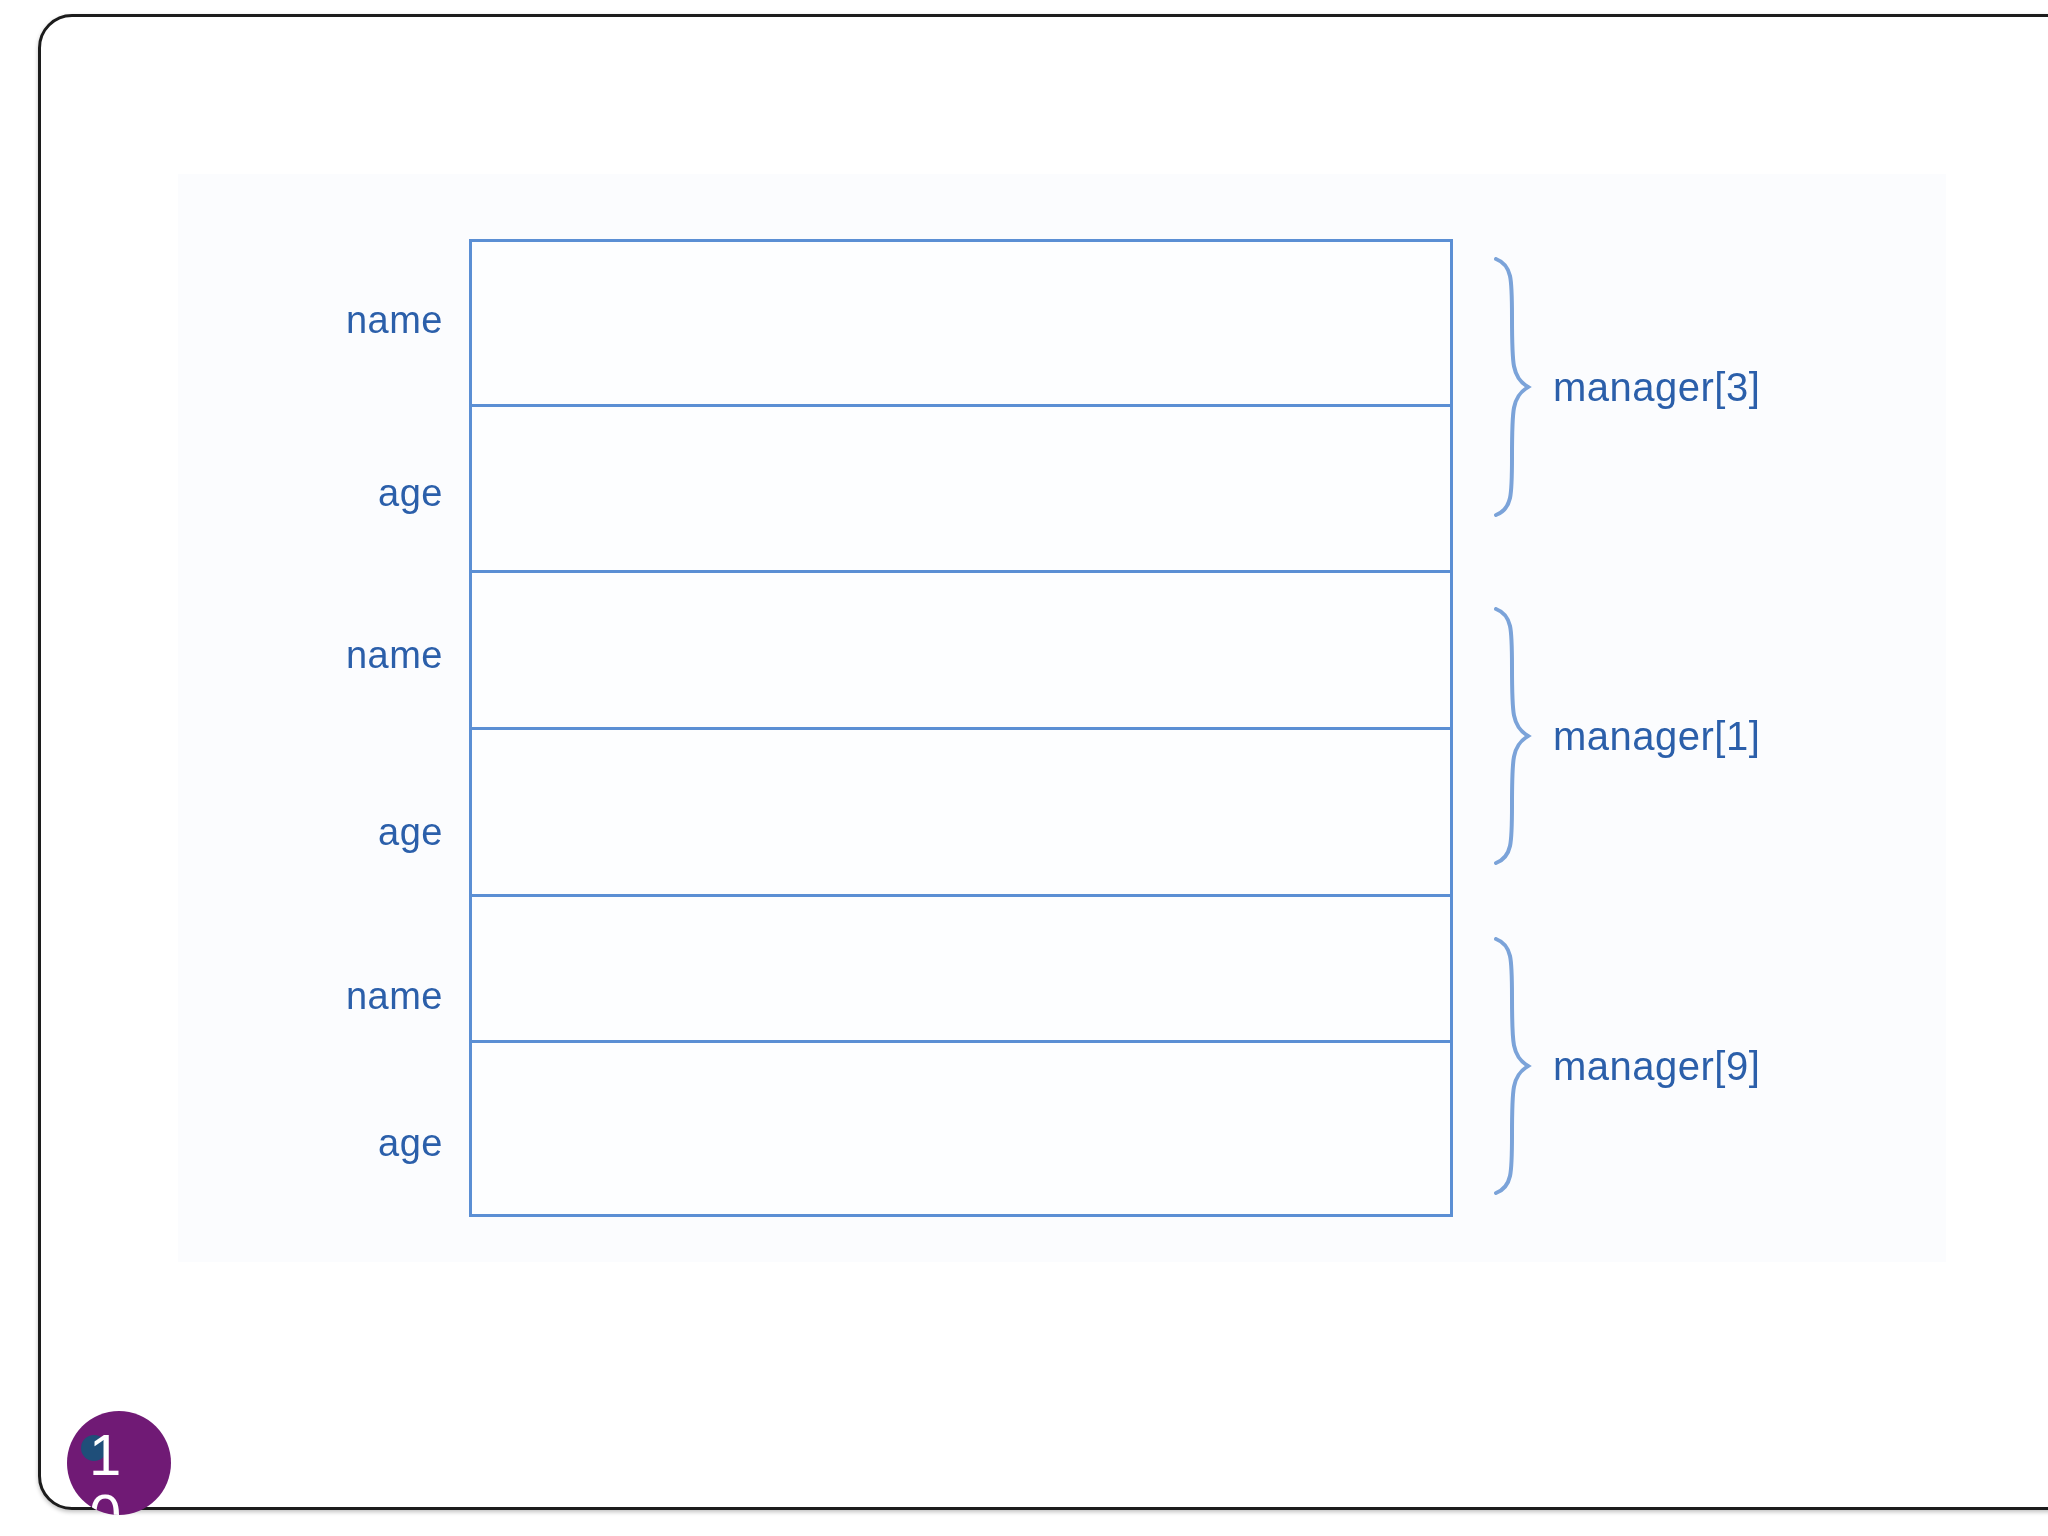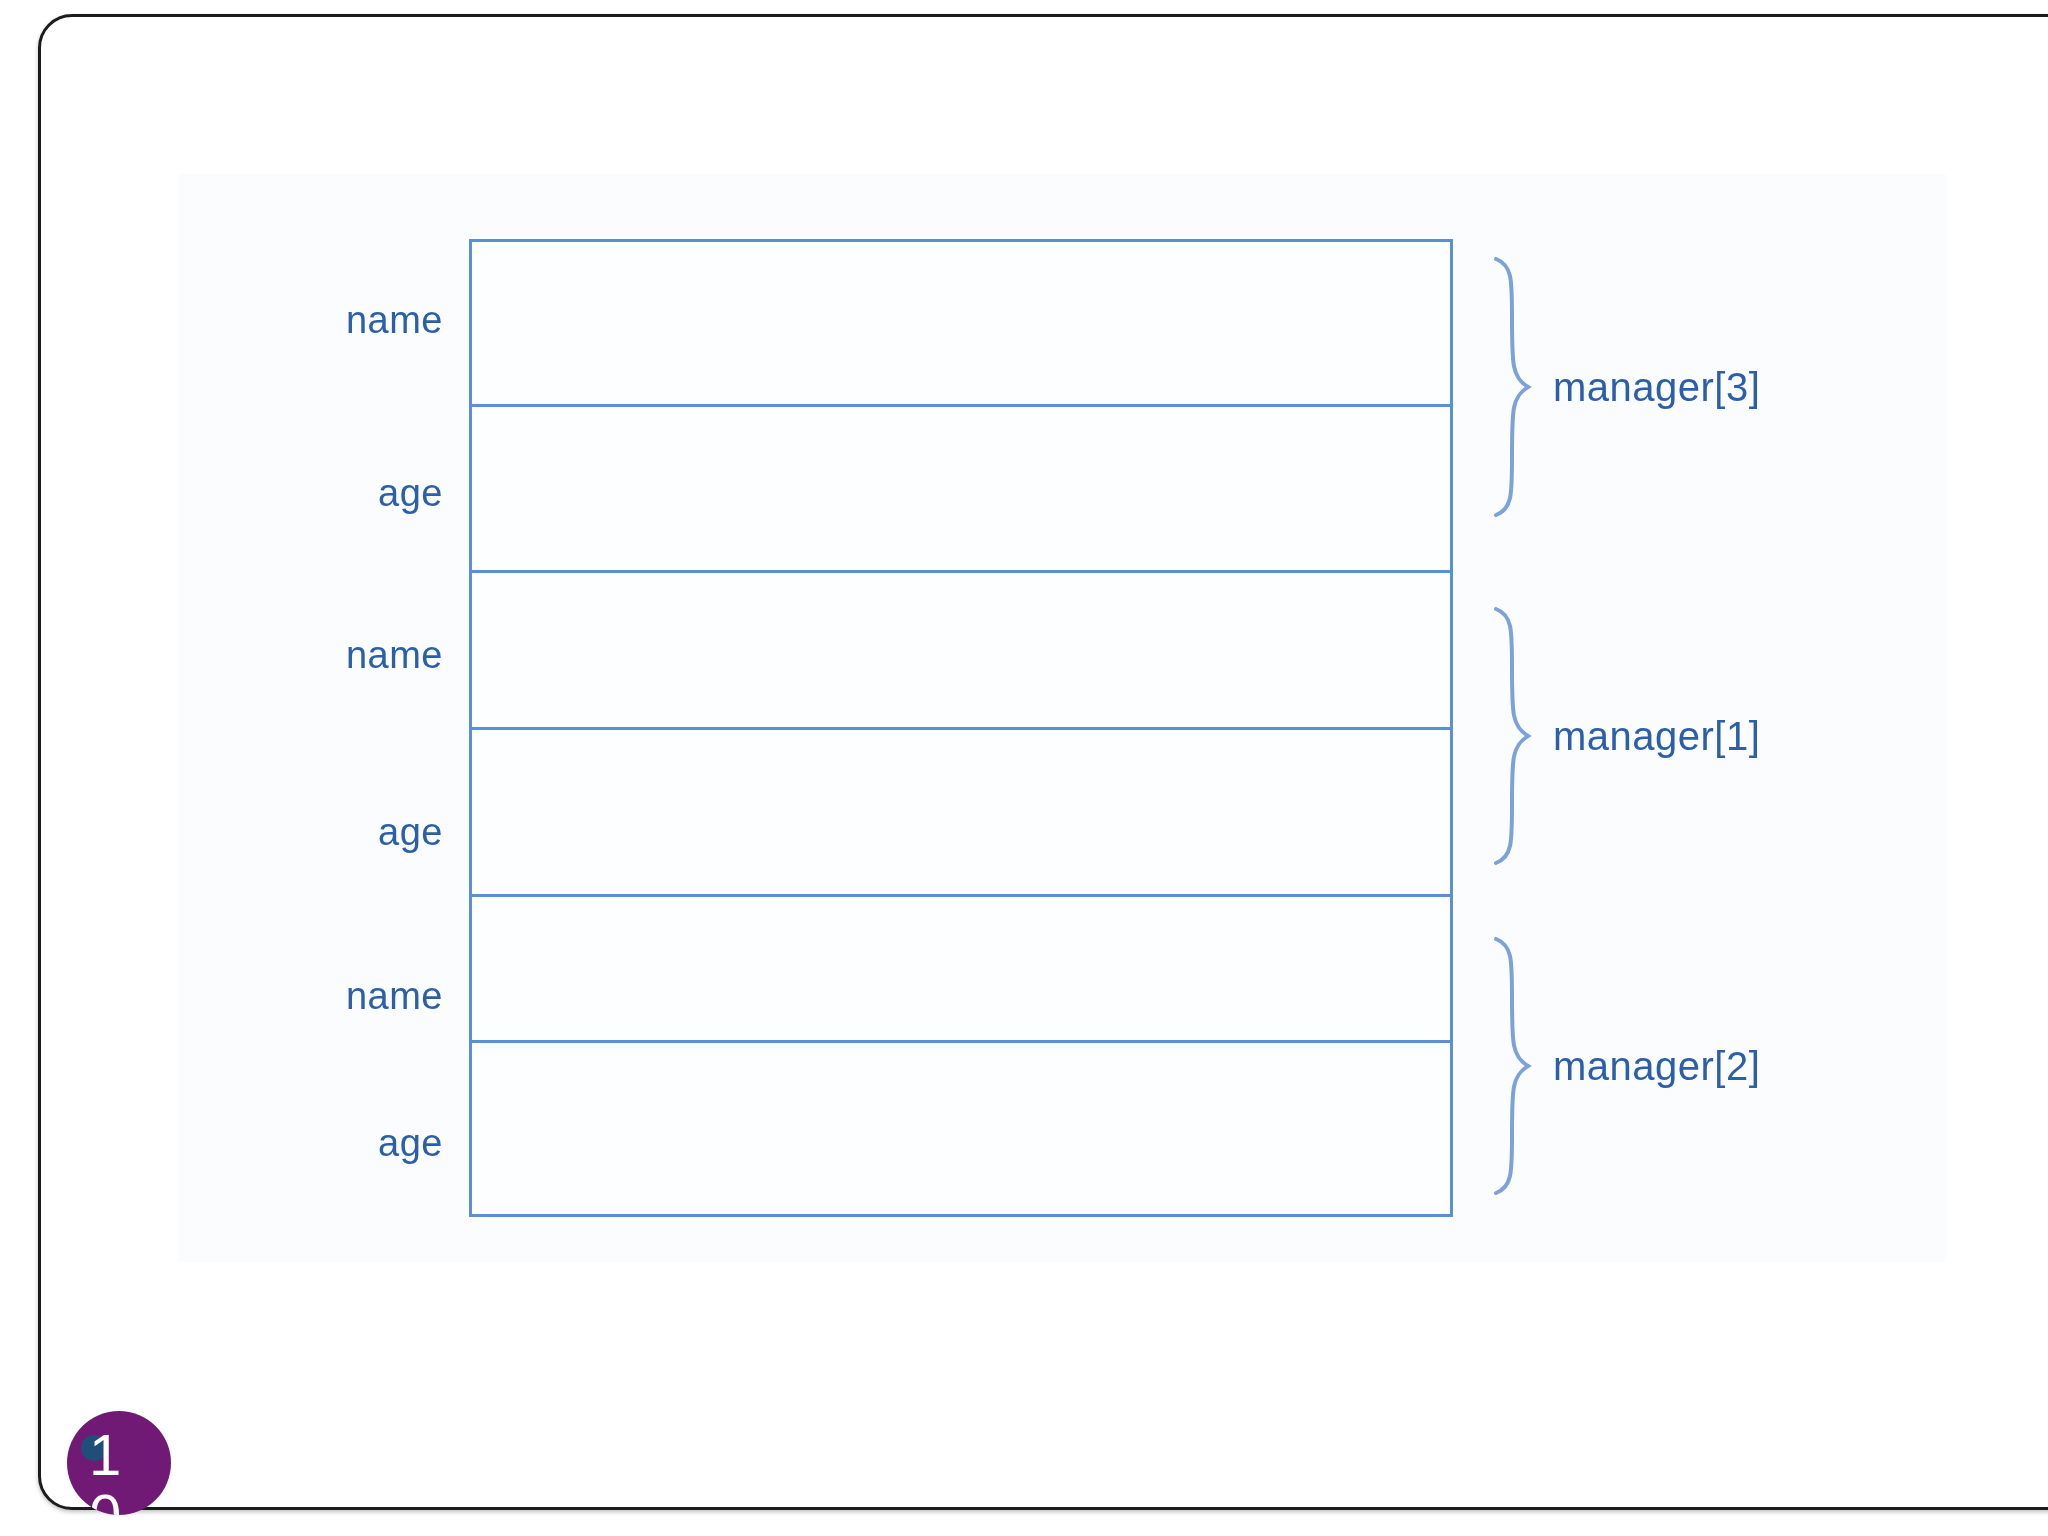--- a/index.html
+++ b/index.html
@@ -179,21 +179,21 @@
           <path d="M8 2 C 24 8, 24 22, 24 60 C 24 107, 24 119, 40 129 C 24 139, 24 151, 24 198 C 24 236, 24 250, 8 256" fill="none" stroke="#7ba3d9" stroke-width="4" stroke-linecap="round"></path>
         </svg>
       </div>
       <div class="group-label" style="top:562px;text-align:center;">manager[1]</div>
 
       <div class="group-brace" style="top:763px;height:258px;">
         <svg viewBox="0 0 46 258" preserveAspectRatio="none" aria-hidden="true">
           <path d="M8 2 C 24 8, 24 22, 24 60 C 24 107, 24 119, 40 129 C 24 139, 24 151, 24 198 C 24 236, 24 250, 8 256" fill="none" stroke="#7ba3d9" stroke-width="4" stroke-linecap="round"></path>
         </svg>
       </div>
-      <div class="group-label" style="top:892px;">manager[2]</div>
+      <div class="group-label" style="top:892px;">manager[9]</div>
 
     </div>
 
     <div class="page-badge">
       <span class="bullet-dot"></span>
       <span class="page-digits">10</span>
     </div>
 
   </div>
 </div>

